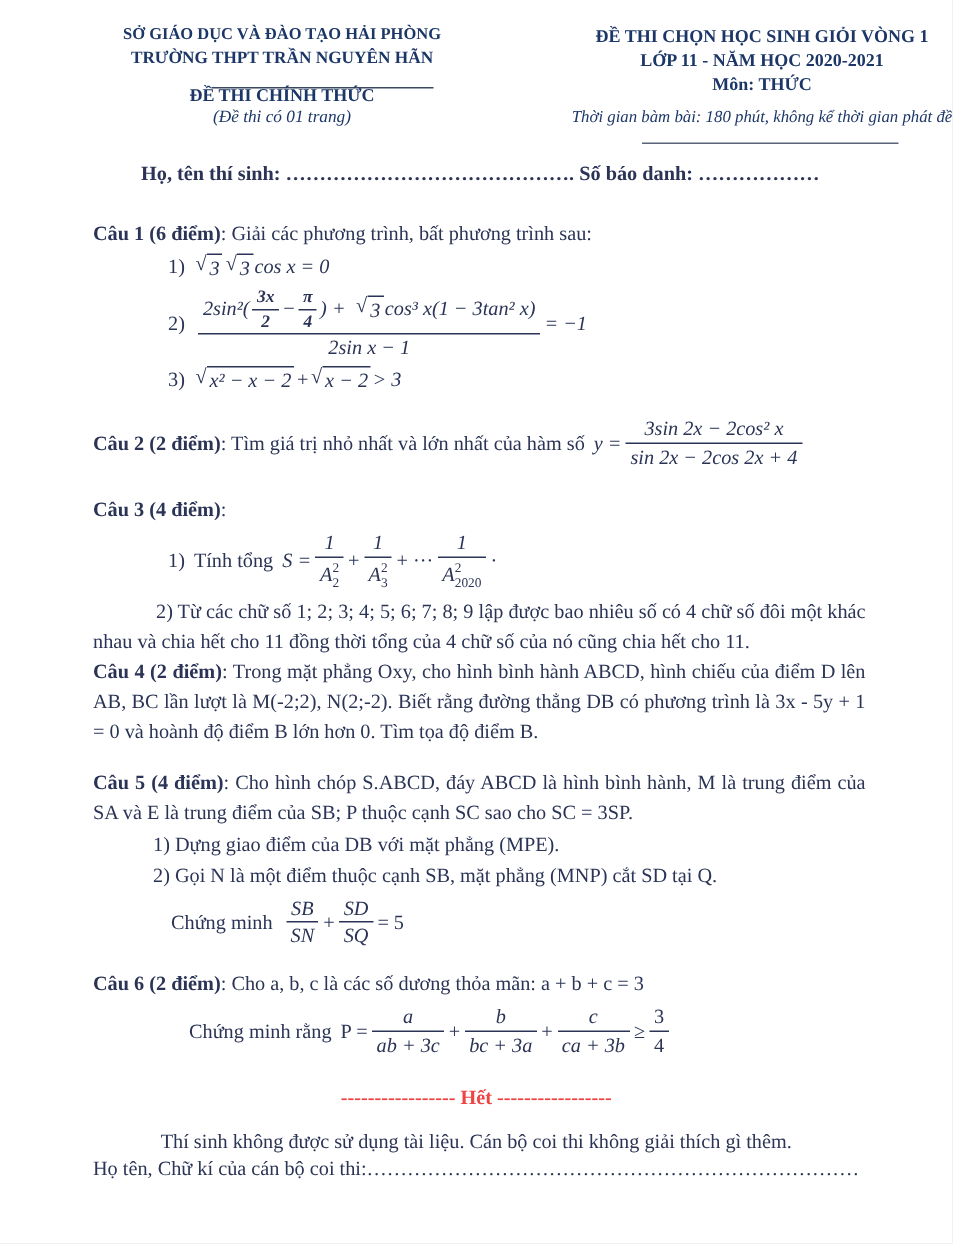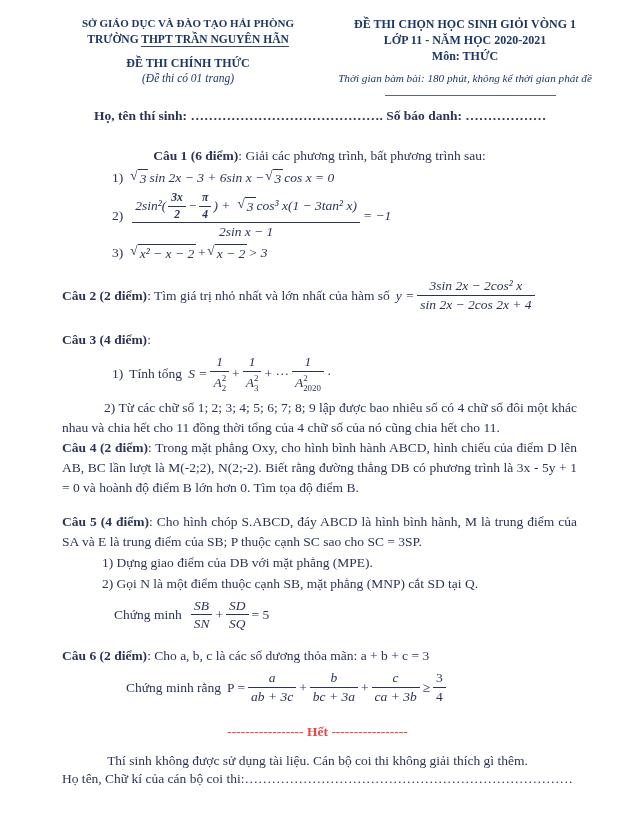--- a/index.html
+++ b/index.html
@@ -3,30 +3,30 @@
 <meta charset="utf-8">
 <style>
   html,body{margin:0;padding:0;background:#e8e8e8;}
   .page{
     position:relative;width:635px;height:829px;margin:0 auto;background:#ffffff;
     font-family:"Liberation Serif","DejaVu Serif",serif;
     color:#2b3456;overflow:hidden;
   }
   .content{padding:16px 58px 0 62px;}
   
-  .hdr{display:flex;color:#1c3767;}
+  .hdr{display:flex;color:#1c3767;gap:43px;}
   .hdr-left{width:252px;text-align:center;flex:none;}
   .hdr-right{width:302px;text-align:center;flex:none;}
   .h-line1{font-weight:bold;font-size:11px;line-height:15px;}
   .h-line2{font-weight:bold;font-size:11.5px;line-height:16px;}
   .h-official{font-weight:bold;font-size:12px;margin-top:9px;line-height:15px;}
   .h-note{font-style:italic;font-size:11.5px;line-height:15px;}
   .h-title{font-weight:bold;font-size:12px;line-height:16px;}
   .h-time{font-style:italic;font-size:11.2px;margin-top:7px;line-height:15px;white-space:nowrap;}
-  .u-school{border-bottom:1.4px solid #3b4663;padding-bottom:1px;}
+  .u-school{border-bottom:1.4px solid #3b4663;padding-bottom:13px;}
   .u-time{border-bottom:1.6px solid #5a6478;padding-bottom:11px;}
   
   .cand{margin-top:20px;margin-left:32px;font-weight:bold;font-size:13.5px;line-height:20px;white-space:nowrap;}
   
   .q{font-size:13.5px;line-height:20px;}
   .qlabel{font-weight:bold;}
   .just{text-align:justify;}
   .item{padding-left:50px;margin-top:2px;}
   .mrow{display:flex;align-items:center;white-space:nowrap;}
   .math{font-style:italic;}
@@ -36,21 +36,21 @@
   .frac .fn{display:flex;align-items:center;justify-content:center;border-bottom:1px solid currentColor;padding:0 3px 1px;}
   .frac .fd{display:flex;align-items:center;justify-content:center;padding:1px 3px 0;}
   .frac.sm{font-size:0.86em;margin:0 2px;font-weight:bold;}
   
   .sqrt{display:inline-flex;align-items:flex-start;white-space:nowrap;margin:0 1px;}
   .sqrt .rsym{font-style:normal;line-height:1.1;}
   .sqrt .rad{border-top:1px solid currentColor;padding:1px 2px 0;line-height:1.2;}
   
   .ss{display:inline-flex;flex-direction:column;font-size:0.66em;line-height:1.15;vertical-align:-0.5em;text-align:left;font-style:normal;}
   
-  .q1h{margin-top:20px;text-align:center;}
+  .q1h{margin-top:20px;}
   .q1-i2{margin:3px 0 3px 50px;}
   .q2row{margin-top:15px;}
   .q3h{margin-top:17px;}
   .q3-i1{margin:4px 0 4px 50px;}
   .q3-i2{margin-top:4px;text-indent:42px;}
   .q4p{}
   .q5p{margin-top:14px;}
   .q5-item{padding-left:40px;margin-top:1px;}
   .q5cm{margin:4px 0 0 52px;}
   .q6p{margin-top:14px;}
@@ -86,21 +86,20 @@
 
     <div class="q q1h"><b class="qlabel">Câu 1 (6 điểm)</b><span>: Giải các phương trình, bất phương trình sau:</span></div>
 
     <div class="q item mrow">
       <span>1)</span>
         <span class="gap"></span>
       <span class="sqrt math">
           <span class="rsym">√</span>
           <span class="rad">3</span>
         </span>
-      <span class="math">sin 2x − 3 + 6sin x −</span>
       <span class="sqrt math">
           <span class="rsym">√</span>
           <span class="rad">3</span>
         </span>
       <span class="math">cos x = 0</span>
     </div>
 
     <div class="q q1-i2 mrow">
       <span>2)</span>
         <span class="gap"></span>

